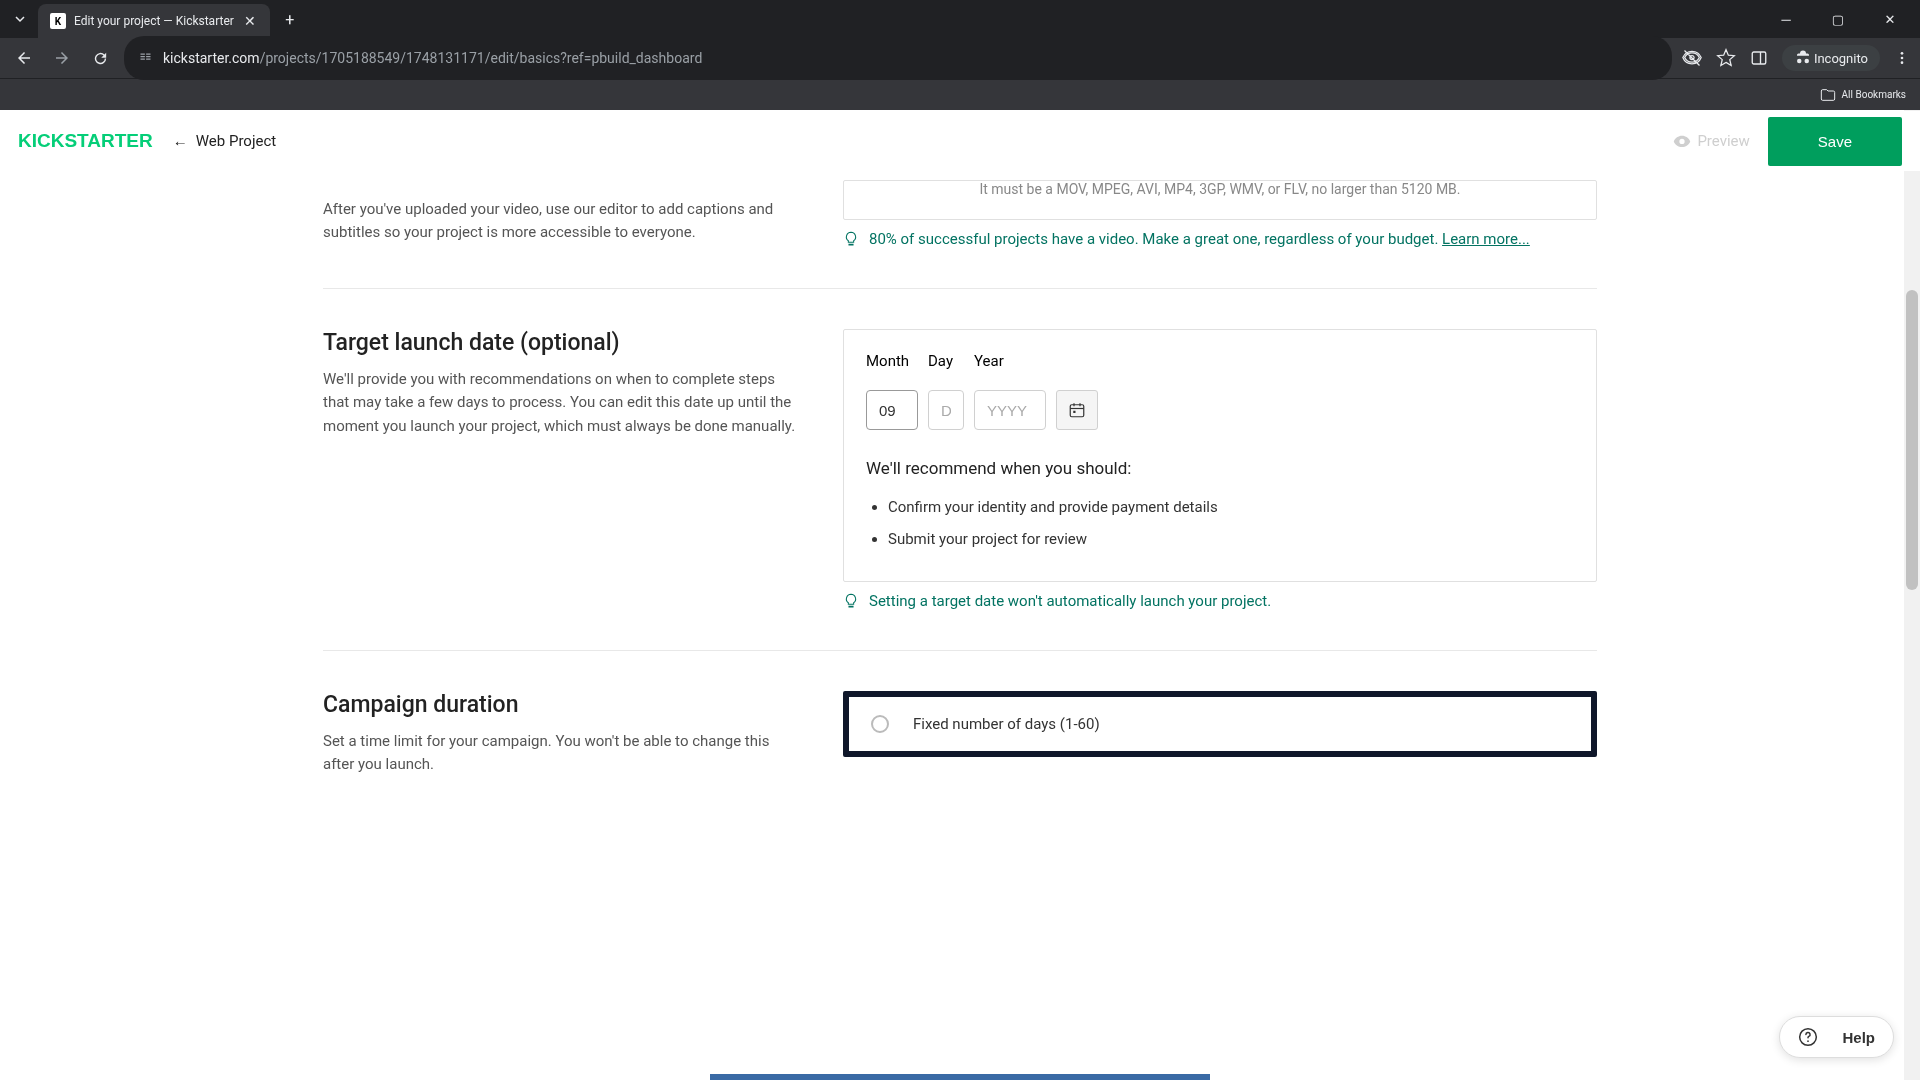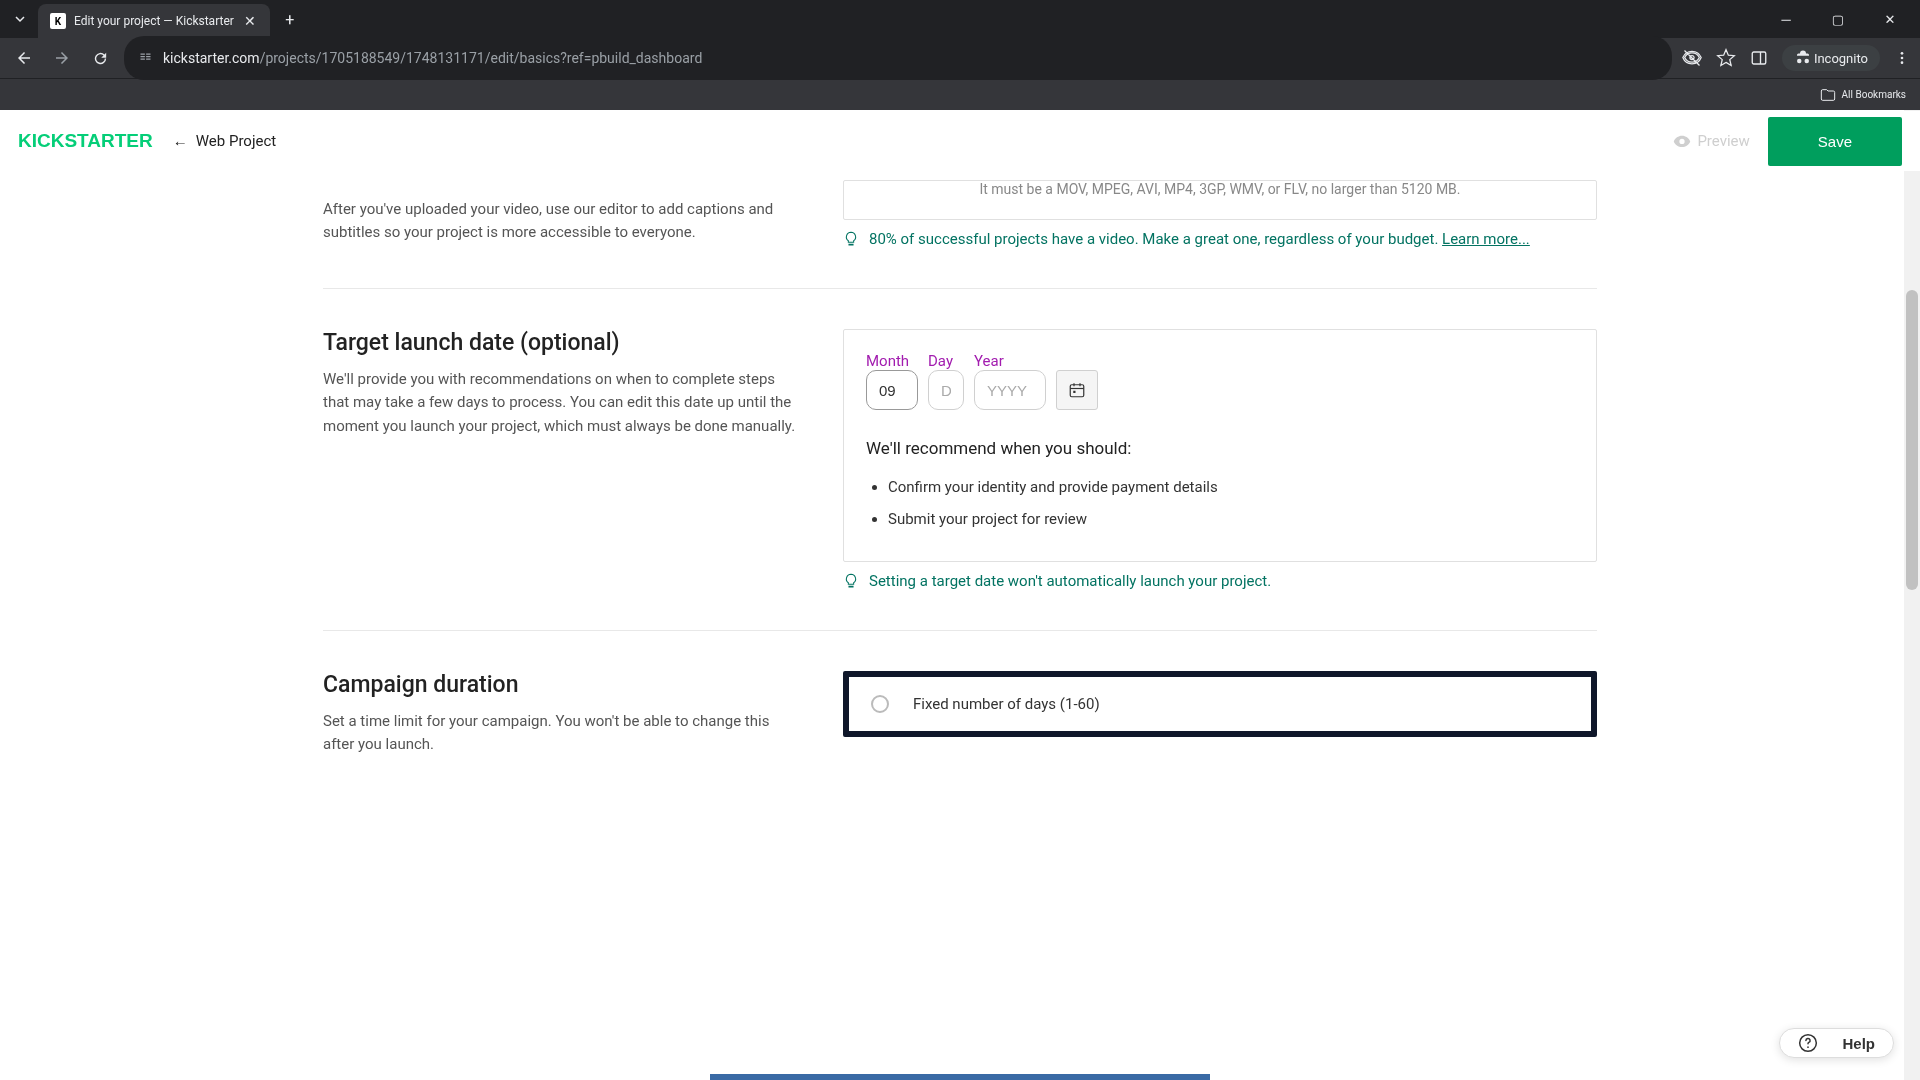--- a/index.html
+++ b/index.html
@@ -51,38 +51,38 @@
 
 .video-upload-box { border: 1px solid #e0e0e0; border-radius: 2px; padding: 0 20px 22px; text-align: center; color: #888; font-size: 14px; }
 
 .tip { display: flex; align-items: center; gap: 10px; color: #037362; font-size: 15px; margin-top: 10px; }
 .tip svg { flex-shrink: 0; }
 .tip a { color: #037362; text-decoration: underline; cursor: pointer; }
 
 .date-card { border: 1px solid #e0e0e0; border-radius: 2px; padding: 22px 22px 26px; }
 .date-row { display: flex; align-items: flex-end; gap: 10px; }
 .date-field { display: flex; flex-direction: column; }
-.date-field label { font-size: 15px; color: #a21caf; margin-bottom: 0; }
-.date-field input { height: 40px; padding: 0 12px; border: 1px solid #d0d0d0; border-radius: 10px; font-size: 15px; color: #333; text-align: left; }
+.date-field label { font-size: 15px; color: #000000; margin-bottom: 20px; }
+.date-field input { height: 40px; padding: 0 12px; border: 1px solid #d0d0d0; border-radius: 4px; font-size: 15px; color: #333; text-align: left; }
 .month-input { width: 52px; border-color: #999 !important; }
 .day-input { width: 36px; }
 .year-input { width: 72px; }
 .date-field input::placeholder { color: #aaa; }
 .cal-btn { width: 42px; height: 40px; border: 1px solid #d0d0d0; background: #f5f5f5; border-radius: 3px; display: flex; align-items: center; justify-content: center; cursor: pointer; }
 
 .recommend { margin-top: 28px; }
 .recommend-heading { font-size: 17px; color: #222; margin-bottom: 14px; }
 .recommend ul { padding-left: 22px; }
 .recommend li { font-size: 15px; color: #333; line-height: 2.1; }
 
 .radio-card { border: 6px solid #0f172a; border-radius: 2px; padding: 18px 22px; display: flex; align-items: center; gap: 24px; }
 .radio-circle { width: 18px; height: 18px; border: 2px solid #bbb; border-radius: 50%; }
 .radio-label { font-size: 15px; color: #333; }
 
-.help-btn { position: fixed; bottom: 22px; right: 26px; display: flex; align-items: center; gap: 24px; background: #fff; border: 1px solid #ddd; border-radius: 30px; padding: 4px 18px; box-shadow: 0 2px 10px rgba(0,0,0,0.12); cursor: pointer; font-size: 15px; font-weight: 600; color: #333; }
+.help-btn { position: fixed; bottom: 22px; right: 26px; display: flex; align-items: center; gap: 24px; background: #fff; border: 1px solid #ddd; border-radius: 30px; padding: 10px 18px; box-shadow: 0 2px 10px rgba(0,0,0,0.12); cursor: pointer; font-size: 15px; font-weight: 600; color: #333; }
 
 .bottom-banner { position: fixed; bottom: 0; left: 50%; transform: translateX(-50%); width: 500px; height: 6px; background: #3a6aa5; }
 
 .scrollbar-track { position: fixed; right: 0; top: 110px; width: 16px; bottom: 0; background: #f1f1f1; }
 .scrollbar-thumb { position: absolute; right: 2px; width: 12px; top: 180px; height: 300px; background: #c1c1c1; border-radius: 6px; }
 </style>
 </head>
 <body>
 
 <div class="browser-chrome">

